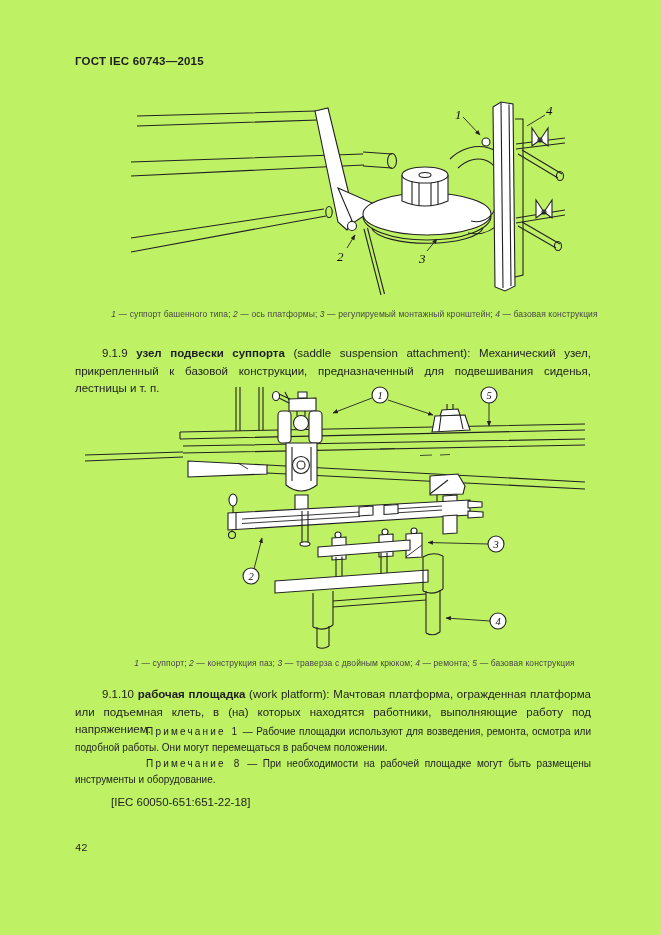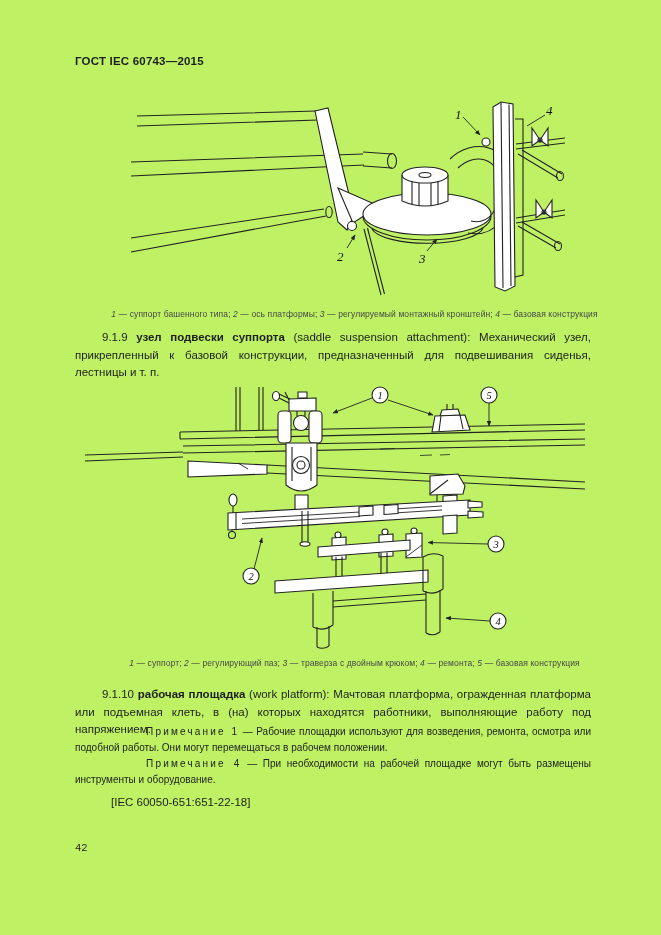--- a/index.html
+++ b/index.html
@@ -96,21 +96,21 @@
       <text x="426" y="20">4</text>
       <text x="217" y="166">2</text>
       <text x="299" y="168">3</text>
     </g>
   </svg>
 
   <div class="caption" style="top:309px">
     <i class="cap-num">1</i><span> — суппорт башенного типа; </span><i class="cap-num">2</i><span> — ось платформы; </span><i class="cap-num">3</i><span> — регулируемый монтажный кронштейн; </span><i class="cap-num">4</i><span> — базовая конструкция</span>
   </div>
 
-  <p class="para" style="top:329px">
+  <p class="para" style="top:345px">
     <span>9.1.9</span>
     <b class="term">узел подвески суппорта</b>
     <span>(saddle suspension attachment): Механический узел, прикрепленный к базовой конструкции, предназначенный для подвешивания сиденья, лестницы и т. п.</span>
   </p>
 
   <svg class="fig" style="left:80px;top:385px" width="505" height="268" viewBox="0 0 505 268">
     <defs>
       <marker id="ah2" markerWidth="7" markerHeight="6" refX="5.5" refY="2.5" orient="auto">
         <path d="M0,0 L6,2.5 L0,5 Z" fill="#222"></path>
       </marker>
@@ -205,36 +205,36 @@
     <g class="callout-text" font-size="10.5" text-anchor="middle">
       <text x="300" y="13.5">1</text>
       <text x="409" y="13.5">5</text>
       <text x="416" y="162.5">3</text>
       <text x="171" y="194.5">2</text>
       <text x="418" y="239.5">4</text>
     </g>
   </svg>
 
   <div class="caption" style="top:658px">
-    <i class="cap-num">1</i><span> — суппорт; </span><i class="cap-num">2</i><span> — регулирующий паз; </span><i class="cap-num">3</i><span> — траверза с двойным крюком; </span><i class="cap-num">4</i><span> — ремонта; </span><i class="cap-num">5</i><span> — базовая конструкция</span>
+    <i class="cap-num">1</i><span> — суппорт; </span><i class="cap-num">2</i><span> — конструкция паз; </span><i class="cap-num">3</i><span> — траверза с двойным крюком; </span><i class="cap-num">4</i><span> — ремонта; </span><i class="cap-num">5</i><span> — базовая конструкция</span>
   </div>
 
   <p class="para" style="top:686px">
     <span>9.1.10</span>
     <b class="term">рабочая площадка</b>
     <span>(work platform): Мачтовая платформа, огражденная платформа или подъемная клеть, в (на) которых находятся работники, выполняющие работу под напряжением.</span>
   </p>
 
   <p class="note" style="top:724px">
     <span class="note-label">Примечание 1</span>
     <span>— Рабочие площадки используют для возведения, ремонта, осмотра или подобной работы. Они могут перемещаться в рабочем положении.</span>
   </p>
 
   <p class="note" style="top:756px">
-    <span class="note-label">Примечание 4</span>
+    <span class="note-label">Примечание 8</span>
     <span>— При необходимости на рабочей площадке могут быть размещены инструменты и оборудование.</span>
   </p>
 
   <p class="ref" style="top:788px">[IEC 60050-651:651-22-18]</p>
 
 
   <div class="page-num">42</div>
 
 </div>
 

